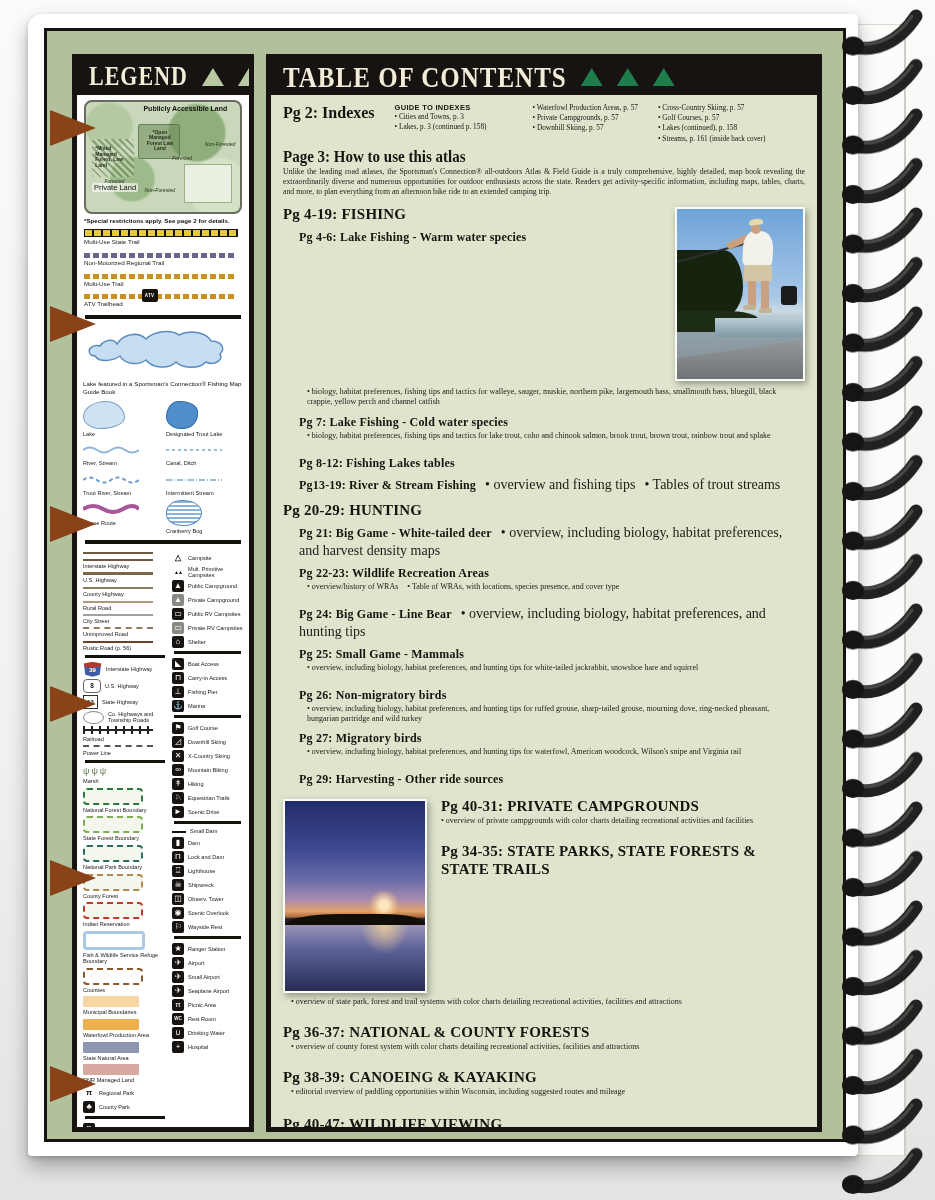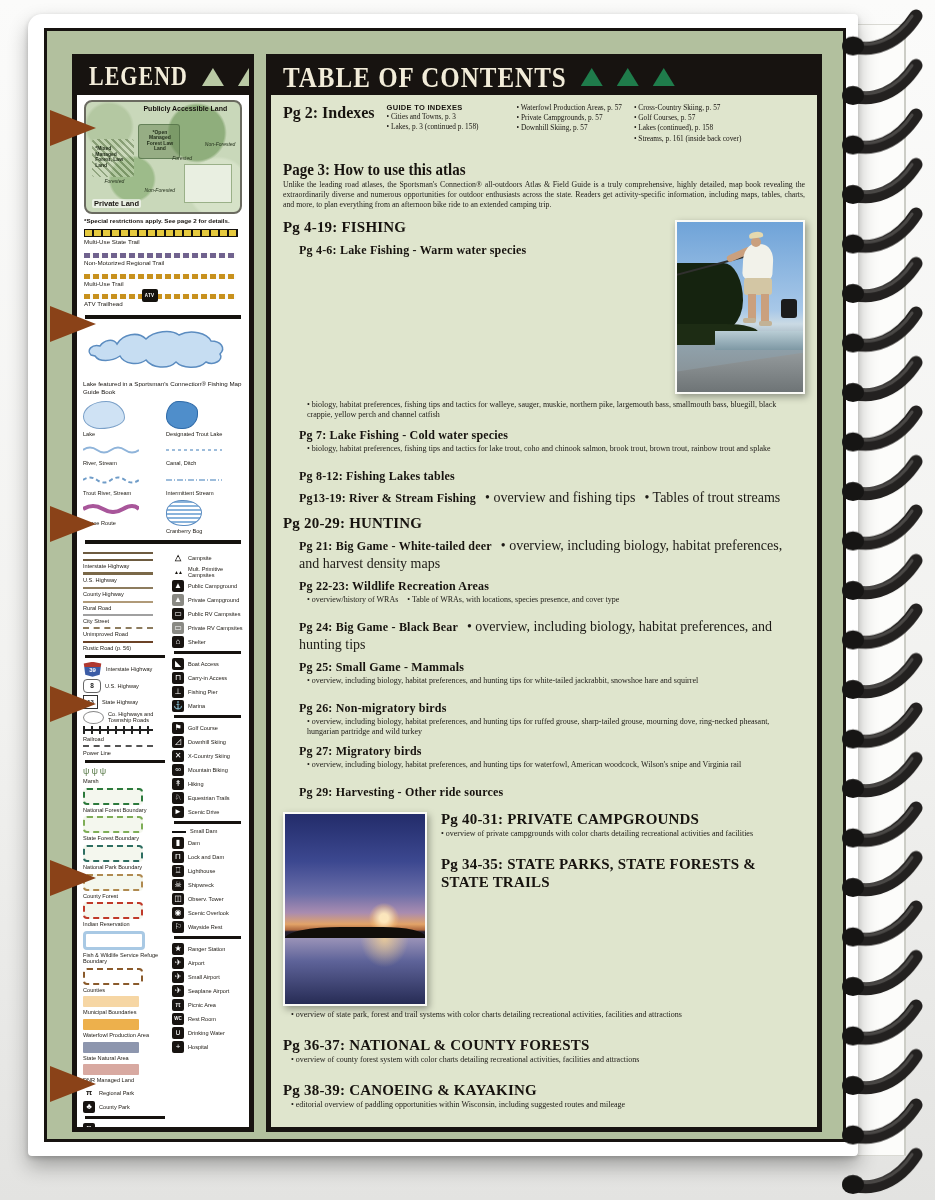--- a/index.html
+++ b/index.html
@@ -32,21 +32,21 @@
     background-image:radial-gradient(circle at 30% 70%,#9dbb8a 0 16%,transparent 18%),
       radial-gradient(circle at 72% 28%,#8fae7c 0 20%,transparent 22%),
       radial-gradient(circle at 15% 22%,#b4c8a2 0 14%,transparent 16%),
       radial-gradient(circle at 86% 78%,#d6e2c8 0 18%,transparent 20%)}
   .ms-p1{position:absolute;left:34%;top:20%;width:26%;height:30%;background:rgba(108,138,88,.55);
     border:1px solid rgba(70,100,60,.6);border-radius:3px}
   .ms-p2{position:absolute;left:4%;top:34%;width:27%;height:34%;border-radius:3px;
     background:repeating-linear-gradient(45deg,rgba(90,115,70,.5) 0 2px,rgba(205,218,188,.45) 2px 5px)}
   .ms-p3{position:absolute;right:5%;top:56%;width:30%;height:34%;background:#e9efe1;border:1px solid #9ab088}
   .ms-top{position:absolute;top:3px;left:32%;right:3%;text-align:center;font-weight:bold;font-size:7px;line-height:1.15}
-  .ms-priv{position:absolute;bottom:4px;left:6px;font-weight:bold;font-size:7.5px;
+  .ms-priv{position:absolute;bottom:20px;left:6px;font-weight:normal;font-size:7.5px;
     background:rgba(255,255,255,.6);padding:0 2px;border-radius:2px}
   .ms-il{position:absolute;font-size:5px;line-height:1.1;font-weight:bold;color:#24301c}
   .ml0{left:37%;top:25%;width:22%;text-align:center}
   .ml1{right:3%;top:36%;font-weight:normal;font-style:italic}
   .ml2{left:56%;top:49%;font-weight:normal;font-style:italic}
   .ml3{left:6%;top:40%;width:24%}
   .ml4{left:12%;top:70%;font-weight:normal;font-style:italic}
   .ml5{left:38%;top:78%;font-weight:normal;font-style:italic}
   .ms-note{font-size:6.2px;font-weight:bold;margin:2px 1px 5px}
   
@@ -120,27 +120,27 @@
   .lg-icon.plain{color:#15120e;font-weight:bold}
   .lg-icon.txt{font-size:4.5px;font-weight:bold;letter-spacing:0}
   .lg-icon.dbl{font-size:5px;letter-spacing:-1px}
   .sw-small-dam{width:14px;height:2px;background:#111;flex:0 0 auto}
   
   .toc-box{position:absolute;left:238px;top:40px;width:546px;height:1068px;
     border:5px solid #171310;display:flex;flex-direction:column}
   .toc-box .panel-title{font-size:25px}
   .toc-body{flex:1;background:var(--toc_panel,#dfe5cd);padding:7px 12px 4px;overflow:hidden;
     font-family:"Liberation Serif",serif;color:#17130f}
-  .ix-row{display:flex;gap:12px;align-items:flex-start;margin:1px 0 0}
+  .ix-row{display:flex;gap:20px;align-items:flex-start;margin:1px 0 0}
   .ix-h{font-weight:bold;font-size:16px;white-space:nowrap;transform:scaleY(1.1);transform-origin:left top}
   .ix-guide{width:118px;flex:0 0 auto}
   .ix-guide-h{font-family:"Liberation Sans",sans-serif;font-weight:bold;font-size:7.5px;letter-spacing:.3px}
   .ix-col{flex:0 0 auto;font-size:7.3px;line-height:1.4}
   .ix-col div{white-space:nowrap}
-  .howto{margin:17px 0 2px}
+  .howto{margin:4px 0 2px}
   .howto-h{font-weight:bold;font-size:15px;transform:scaleY(1.1);transform-origin:left top}
   .howto-b{font-size:7.8px;line-height:1.3;text-align:justify;margin-top:2px;color:#1d1a16}
   .toc-group::after{content:"";display:block;clear:both}
   .sec{clear:none}
   .sec-h{font-weight:bold;letter-spacing:.2px}
   .sec.major{margin:8px 0 2px}
   .sec.major .sec-h{font-size:15px}
   .sec.sub{margin:4px 0 2px 16px}
   .sec.sub .sec-h{font-size:12px}
   .sec-ib{font-size:14px;margin-left:9px;color:#1d1a16}
@@ -601,21 +601,21 @@
             <div class="pf-cap"></div>
           </div>
         <div class="sec major"><span class="sec-h">Pg 4-19: FISHING</span></div>
             <div class="sec sub"><span class="sec-h">Pg 4-6: Lake Fishing - Warm water species</span><div class="sec-bl"><span class="sec-b">• biology, habitat preferences, fishing tips and tactics for walleye, sauger, muskie, northern pike, largemouth bass, smallmouth bass, bluegill, black crappie, yellow perch and channel catfish</span></div></div>
             <div class="sec sub"><span class="sec-h">Pg 7: Lake Fishing - Cold water species</span><div class="sec-bl"><span class="sec-b">• biology, habitat preferences, fishing tips and tactics for lake trout, coho and chinook salmon, brook trout, brown trout, rainbow trout and splake</span></div></div>
             <div class="sec sub"><span class="sec-h">Pg 8-12: Fishing Lakes tables</span></div>
             <div class="sec sub"><span class="sec-h">Pg13-19: River &amp; Stream Fishing</span><span class="sec-ib">• overview and fishing tips</span><span class="sec-ib">• Tables of trout streams</span></div>
             <div class="sec major"><span class="sec-h">Pg 20-29: HUNTING</span></div>
             <div class="sec sub"><span class="sec-h">Pg 21:  Big Game - White-tailed deer</span><span class="sec-ib">• overview, including biology, habitat preferences, and harvest density maps</span></div>
             <div class="sec sub"><span class="sec-h">Pg 22-23:  Wildlife Recreation Areas</span><div class="sec-bl"><span class="sec-b">• overview/history of WRAs</span><span class="sec-b">• Table of WRAs, with locations, species presence, and cover type</span></div></div>
-            <div class="sec sub"><span class="sec-h">Pg 24:  Big Game - Black Bear</span><span class="sec-ib">• overview, including biology, habitat preferences, and hunting tips</span></div>
+            <div class="sec sub"><span class="sec-h">Pg 24:  Big Game - Line Bear</span><span class="sec-ib">• overview, including biology, habitat preferences, and hunting tips</span></div>
             <div class="sec sub"><span class="sec-h">Pg 25: Small Game - Mammals</span><div class="sec-bl"><span class="sec-b">• overview, including biology, habitat preferences, and hunting tips for white-tailed jackrabbit, snowshoe hare and squirrel</span></div></div>
             <div class="sec sub"><span class="sec-h">Pg 26: Non-migratory birds</span><div class="sec-bl"><span class="sec-b">• overview, including biology, habitat preferences, and hunting tips for ruffed grouse, sharp-tailed grouse, mourning dove, ring-necked pheasant, hungarian partridge and wild turkey</span></div></div>
             <div class="sec sub"><span class="sec-h">Pg 27: Migratory birds</span><div class="sec-bl"><span class="sec-b">• overview, including biology, habitat preferences, and hunting tips for waterfowl, American woodcock, Wilson's snipe and Virginia rail</span></div></div>
             <div class="sec sub"><span class="sec-h">Pg 29: Harvesting - Other ride sources</span></div>
           </div>
         <div class="toc-group">
           <div class="photo photo-sunset">
             <div class="ss-sun"></div>
             <div class="ss-land"></div>
             <div class="ss-water"></div>

